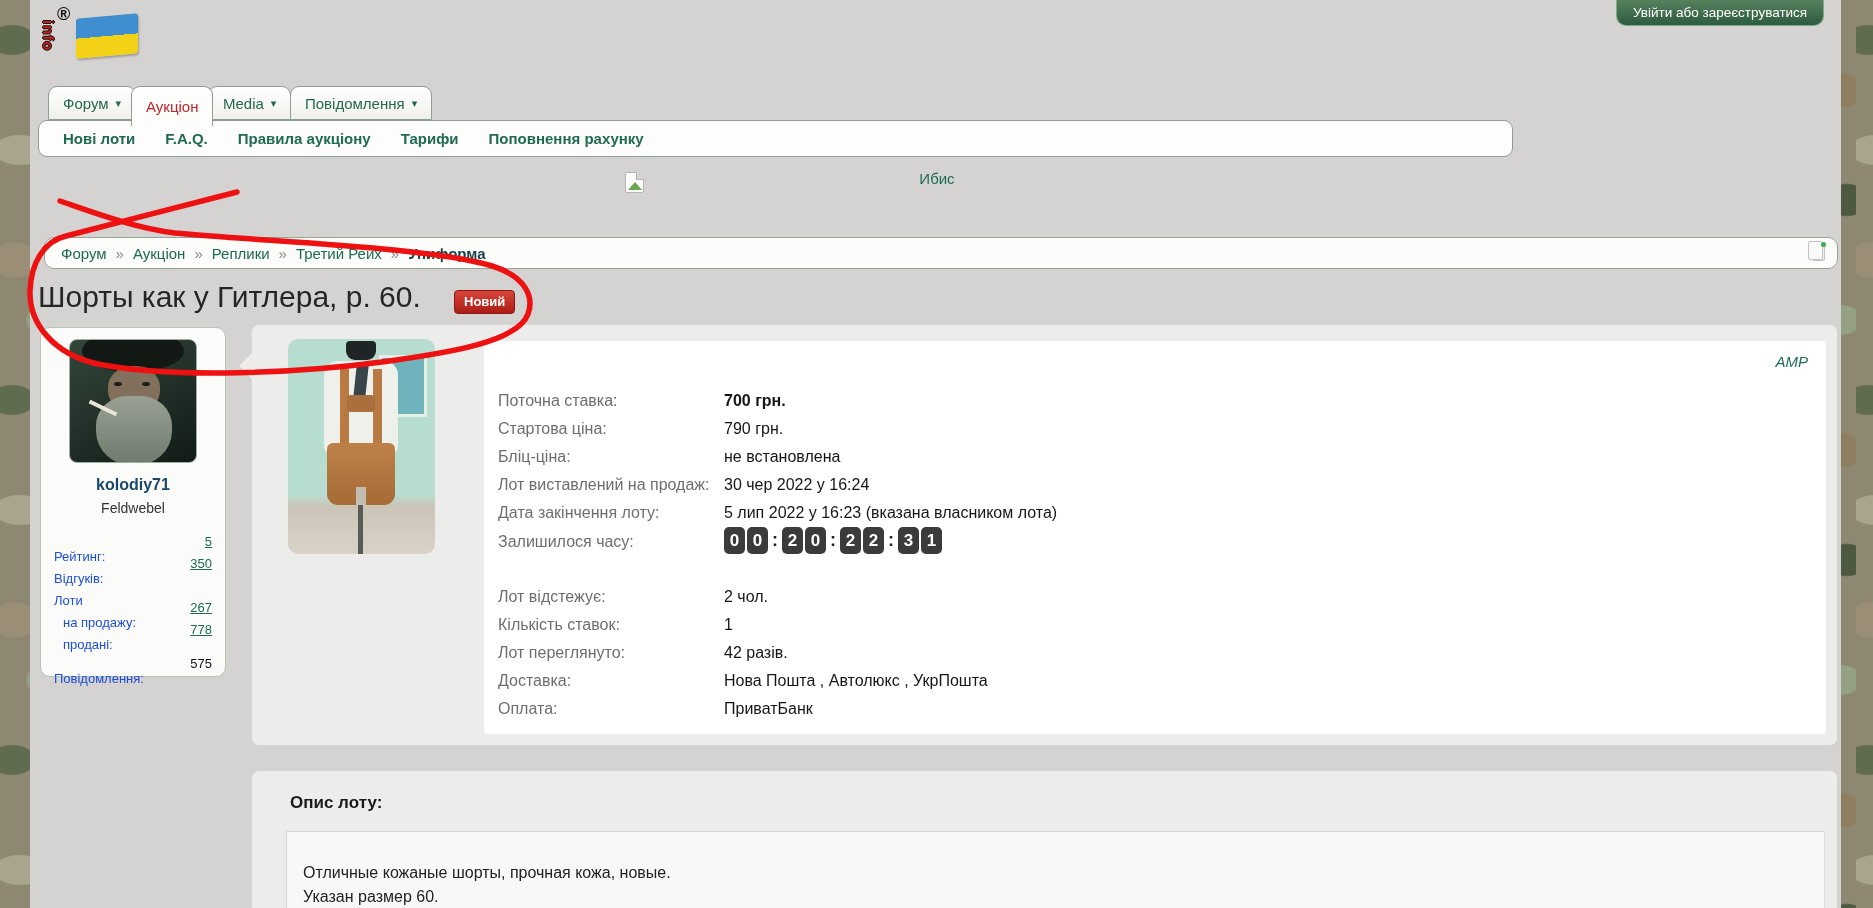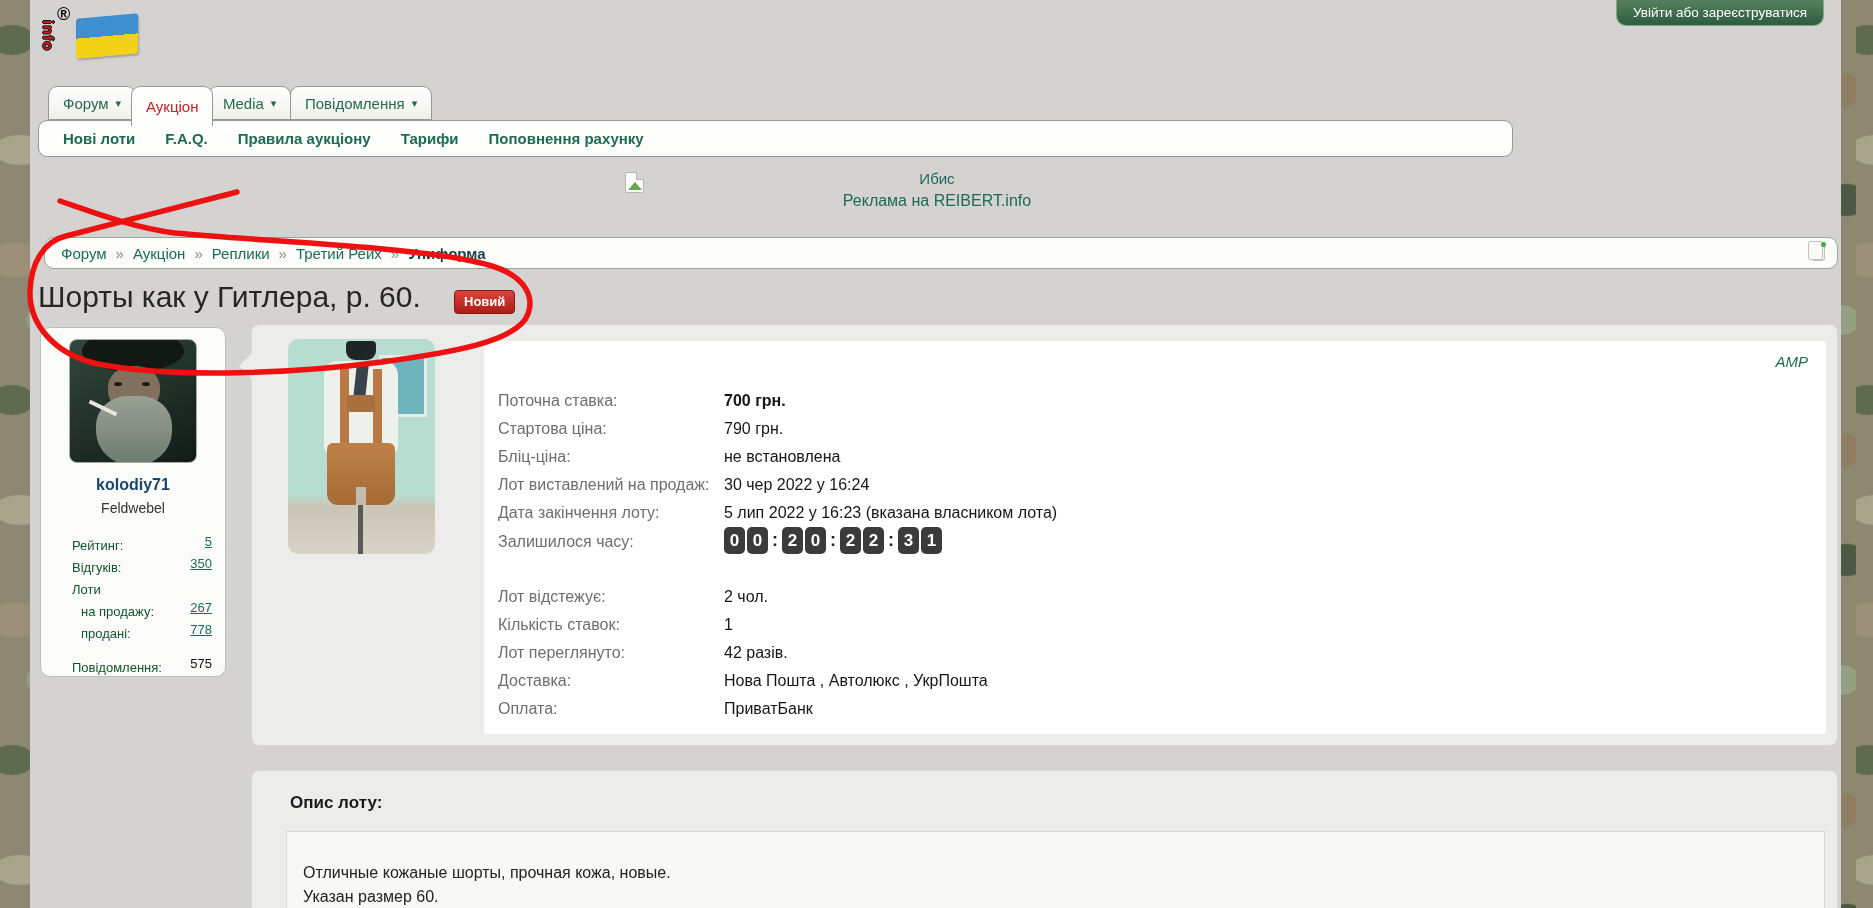--- a/index.html
+++ b/index.html
@@ -103,21 +103,21 @@
   .av-hat { position:absolute; left:12px; top:-10px; width:102px; height:42px; background:#121814; border-radius:50%; }
   .av-face { position:absolute; left:38px; top:26px; width:52px; height:46px; background:#83705c; border-radius:46%; }
   .av-eye { position:absolute; top:42px; width:8px; height:4px; background:#1c1c18; border-radius:50%; }
   .av-beard { position:absolute; left:26px; top:56px; width:76px; height:70px;
     background:linear-gradient(#99a094,#6d7a6e); border-radius:42% 42% 50% 50%; }
   .av-cig { position:absolute; left:18px; top:66px; width:30px; height:4px; background:#e9e5da; transform:rotate(26deg); }
   .seller-name { position:absolute; left:0; top:148px; width:100%; text-align:center;
     font-size:16px; font-weight:700; color:#17486b; cursor:pointer; }
   .seller-rank { position:absolute; left:0; top:172px; width:100%; text-align:center; font-size:14px; color:#333; }
   .srow { position:absolute; left:13px; right:13px; height:20px; font-size:13px; }
-  .srow .slabel { position:absolute; left:0; top:6px; color:#14532d;margin-left:18px; }
+  .srow .slabel { position:absolute; left:0; top:17px; color:#1d4ed8; }
   .srow.indent .slabel { left:9px; }
   .srow .sval { position:absolute; right:0; top:2px; color:#1e6a52; text-decoration:underline; cursor:pointer; }
   .srow .sval.plain { color:#111; text-decoration:none; cursor:default; }
 
   
   .main-panel { position:absolute; left:221px; top:324px; width:1587px; height:422px;
     background:#ececea; border:1px solid #d6d6d4; border-radius:8px; }
   .notch { position:absolute; left:-13px; top:28px; width:0; height:0;
     border-top:13px solid transparent; border-bottom:13px solid transparent; border-right:13px solid #ececea; }
 
@@ -193,21 +193,20 @@
     <a>Нові лоти</a>
     <a>F.A.Q.</a>
     <a>Правила аукціону</a>
     <a>Тарифи</a>
     <a>Поповнення рахунку</a>
   </div>
 
   <div class="ad-broken-img"></div>
   <div class="ad-text">
     <div class="ad-line1">Ибис</div>
-    <div class="ad-line2">Реклама на REIBERT.info</div>
   </div>
 
   <div class="crumbbar">
     <a>Форум</a>
     <span class="sep">»</span>
     <a>Аукціон</a>
     <span class="sep">»</span>
     <a>Реплики</a>
     <span class="sep">»</span>
     <a>Третий Рейх</a>

